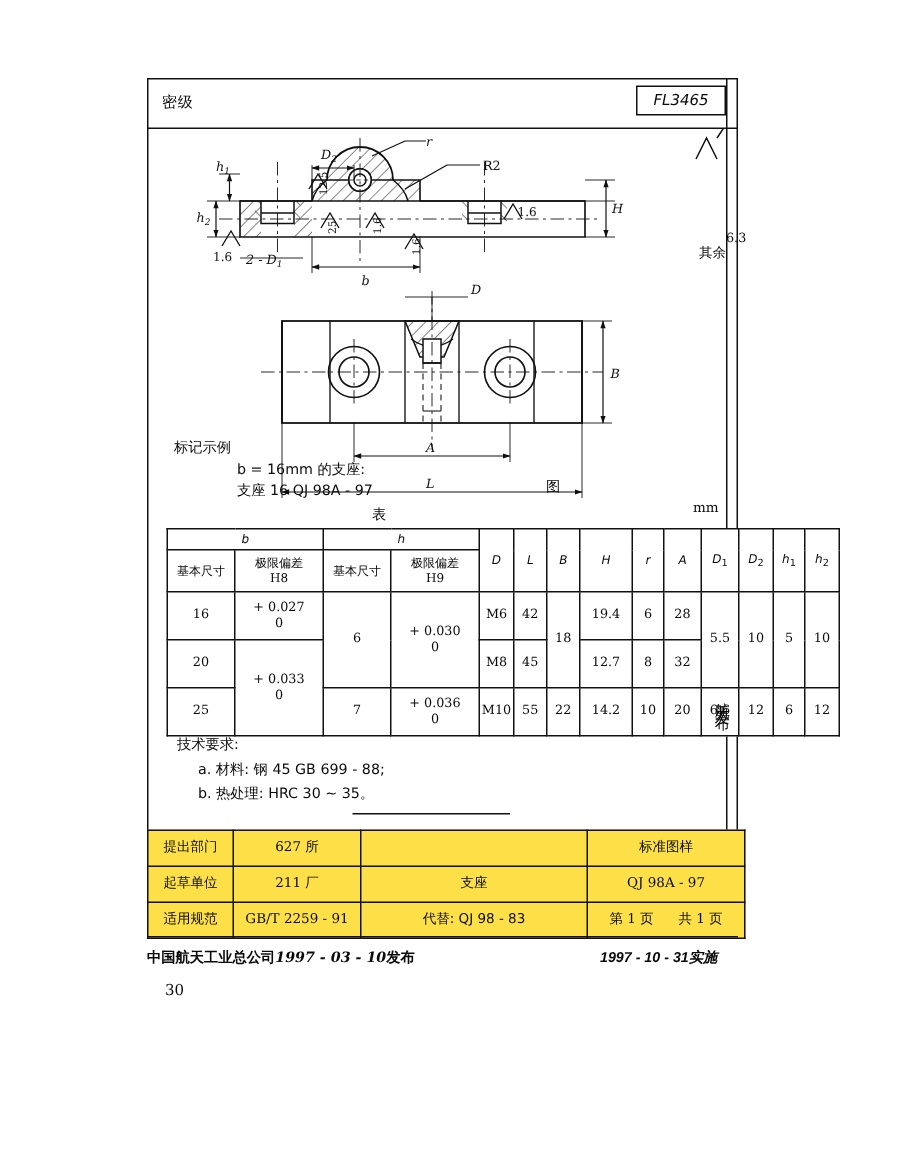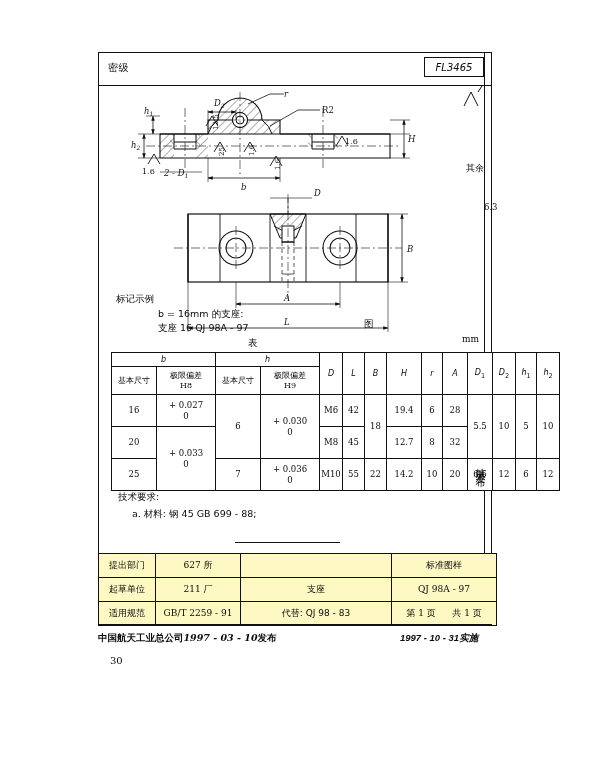--- a/index.html
+++ b/index.html
@@ -39,21 +39,21 @@
     font-size:10px;font-weight:normal;font-style:italic;
     background:#fff;
   }
 
   
   .draw-area{position:absolute;left:98px;top:86px;width:386px;height:255px;}
   .dwg{position:absolute;left:0;top:0;}
 
   
   .remainder{position:absolute;left:368px;top:76px;font-size:9px;}
-  .rem-val{position:absolute;left:386px;top:68px;font-size:8.5px;font-family:"DejaVu Serif",serif;margin-top:48px;}
+  .rem-val{position:absolute;left:386px;top:68px;font-size:8.5px;font-family:"DejaVu Serif",serif;}
 
   
   .mark-block{position:absolute;left:116px;top:292px;font-size:9.5px;line-height:1.55;}
   .mark-block .ln2{margin-left:14px;padding-left:28px;}
   .fig-label{position:absolute;left:364px;top:318px;font-size:9.5px;}
   .tab-label{position:absolute;left:248px;top:337px;font-size:9.5px;}
   .mm-label{position:absolute;left:462px;top:334px;font-size:9px;font-family:"DejaVu Serif",serif;}
 
   
   table.spec{
@@ -89,21 +89,21 @@
     writing-mode:vertical-rl;
     text-orientation:upright;
     line-height:1.25;
   }
 
   
   table.titleblk{
     position:absolute;left:98px;top:553px;
     border-collapse:collapse;
     font-size:9px;
-    background:#fef9c3;
+    background:#fde047;
   }
   table.titleblk td{
     border:1px solid #111;
     text-align:center;vertical-align:middle;
     padding:0;height:23px;
     line-height:1.2;
   }
   .tb-key{width:56px;}
   .tb-val{width:84px;font-family:"DejaVu Serif",serif;}
   .tb-mid{width:150px;}
@@ -404,20 +404,21 @@
         <td>12</td>
         <td>6</td>
         <td>12</td>
       </tr>
     </tbody>
   </table>
 
   <div class="tech">
     <div>技术要求:</div>
     <div class="it">a. 材料: 钢 45   GB 699 - 88;</div>
+    <div class="it">b. 热处理: HRC 30 ~ 35。</div>
   </div>
   <div class="tech-rule"></div>
 
   <div class="side-vert">航天发布</div>
 
   <table class="titleblk">
     <tbody>
         <tr>
       <td class="tb-key">提出部门</td>
       <td class="tb-val">627 所</td>

